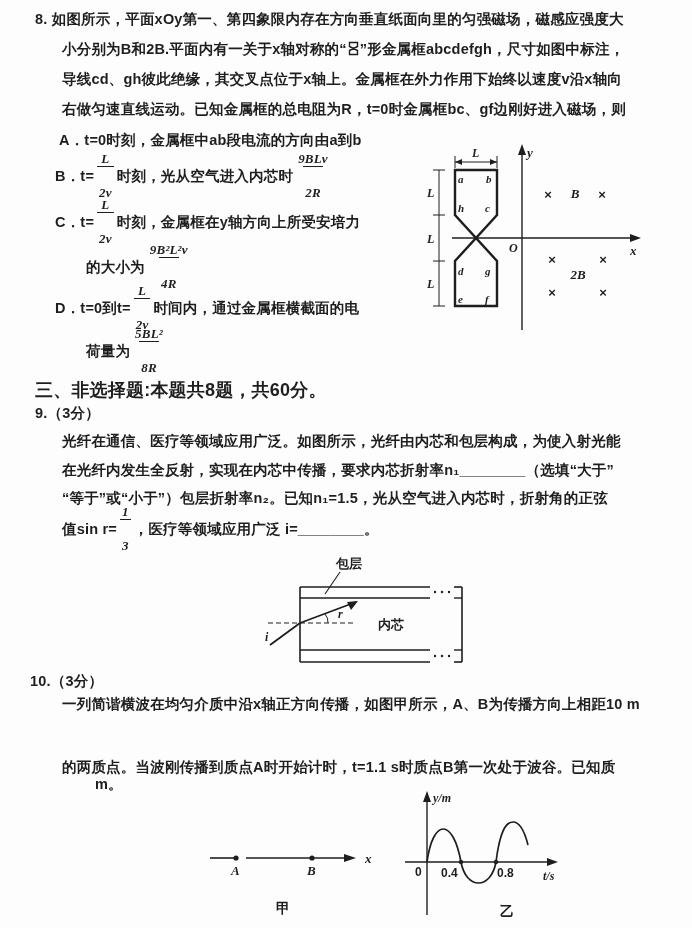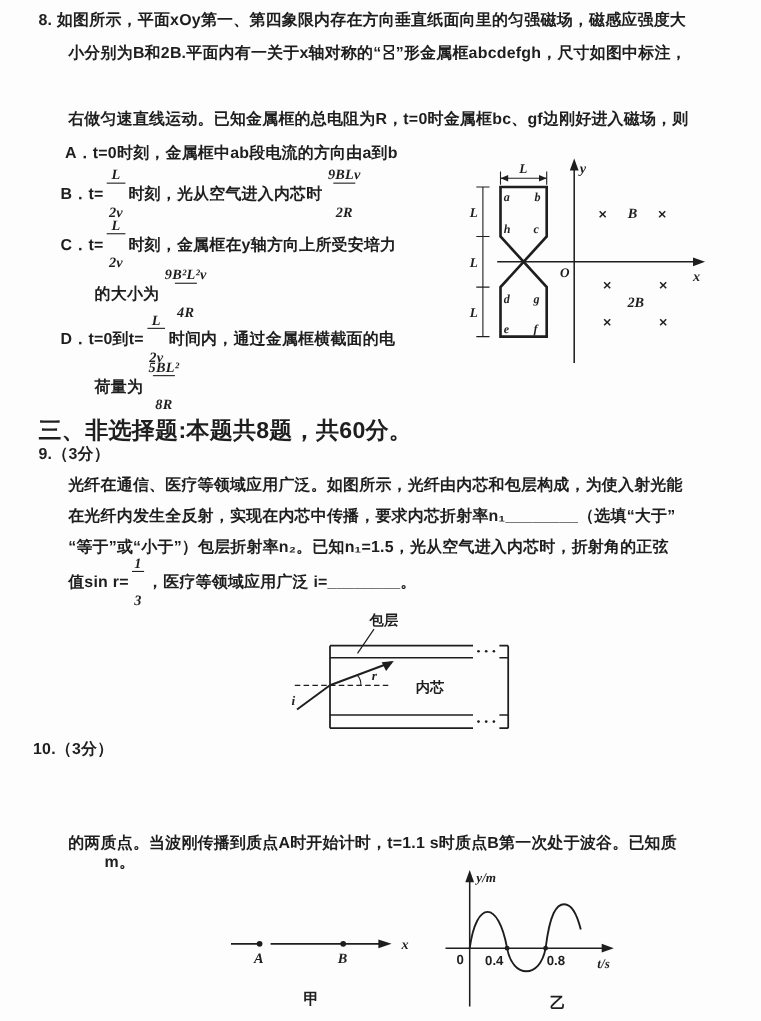--- a/index.html
+++ b/index.html
@@ -1,20 +1,20 @@
 <!DOCTYPE html>
 <html><head>
 <meta charset="utf-8">
 <style>
   html,body{margin:0;padding:0;background:#ffffff;}
   #page{position:relative;width:692px;height:928px;background:#fdfdfd;overflow:hidden;
         font-family:"Liberation Sans",sans-serif;font-weight:600;color:#1e1e1e;}
   .line{position:absolute;white-space:nowrap;font-size:14.5px;letter-spacing:0.2px;line-height:1.35;}
   .row{position:absolute;display:flex;align-items:center;white-space:nowrap;font-size:14.5px;letter-spacing:0.2px;}
-  .heading{font-size:21px;font-weight:700;}
+  .heading{font-size:18px;font-weight:700;}
   .frac{display:inline-flex;flex-direction:column;align-items:center;line-height:1.05;
         margin:0 3px;font-family:"Liberation Serif",serif;font-style:italic;font-weight:700;font-size:13px;}
   .frac .den{border-top:1.5px solid #1e1e1e;padding:19px 2px 0 2px;}
   .frac .num{padding:0 2px;}
   svg{position:absolute;}
   svg text{font-family:"Liberation Sans",sans-serif;font-weight:600;fill:#1e1e1e;}
   svg .it{font-family:"Liberation Serif",serif;font-style:italic;font-weight:700;}
   svg line, svg path, svg polyline{stroke:#1e1e1e;fill:none;}
   svg polygon{fill:#1e1e1e;stroke:none;}
   .hg{position:static;display:inline-block;vertical-align:-2px;margin:0 1px;}
@@ -23,20 +23,21 @@
 <body>
 
 <div id="page">
 
   <div class="line" style="left:35px;top:10px">8. 如图所示，平面xOy第一、第四象限内存在方向垂直纸面向里的匀强磁场，磁感应强度大</div>
   <div class="line" style="left:62px;top:40px">
     <span>小分别为B和2B.平面内有一关于x轴对称的“</span><svg class="hg" width="11" height="15" viewBox="0 0 11 15">
         <path d="M1.5,1.5 L9.5,1.5 L9.5,5.5 L1.5,9.5 L1.5,13.5 L9.5,13.5 L9.5,9.5 L1.5,5.5 Z" stroke-width="1.4"></path>
       </svg><span>”形金属框abcdefgh，尺寸如图中标注，</span>
   </div>
+  <div class="line" style="left:62px;top:70px">导线cd、gh彼此绝缘，其交叉点位于x轴上。金属框在外力作用下始终以速度v沿x轴向</div>
   <div class="line" style="left:62px;top:100px">右做匀速直线运动。已知金属框的总电阻为R，t=0时金属框bc、gf边刚好进入磁场，则</div>
 
   <div class="line" style="left:59px;top:131px">A．t=0时刻，金属框中ab段电流的方向由a到b</div>
 
   <div class="row" style="left:55px;top:155px;height:42px">
     <span>B．t=</span>
     <span class="frac">
         <span class="num">L</span>
         <span class="den">2v</span>
       </span>
@@ -170,20 +171,21 @@
     <line x1="40" y1="71" x2="125" y2="71" stroke-width="1.1" stroke-dasharray="5,3"></line>
     <line x1="42" y1="93" x2="72" y2="71" stroke-width="1.8"></line>
     <line x1="72" y1="71" x2="128" y2="50" stroke-width="1.8"></line>
     <polygon points="130,49 119,50 123,58"></polygon>
     <path d="M100,71 A12,12 0 0 0 97,62" stroke-width="1"></path>
     <text class="it" x="37" y="89" font-size="12">i</text>
     <text class="it" x="110" y="66" font-size="12">r</text>
   </svg>
 
   <div class="line" style="left:30px;top:672px">10.（3分）</div>
+  <div class="line" style="left:62px;top:695px">一列简谐横波在均匀介质中沿x轴正方向传播，如图甲所示，A、B为传播方向上相距10 m</div>
   <div class="line" style="left:62px;top:758px">的两质点。当波刚传播到质点A时开始计时，t=1.1 s时质点B第一次处于波谷。已知质</div>
   <div class="line" style="left:95px;top:775px">m。</div>
 
   <svg style="left:178px;top:832px" width="210" height="92" viewBox="0 0 210 92">
     <line x1="32" y1="26" x2="56" y2="26" stroke-width="1.6"></line>
     <circle cx="58" cy="26" r="2.6" fill="#1e1e1e"></circle>
     <line x1="68" y1="26" x2="170" y2="26" stroke-width="1.6"></line>
     <polygon points="178,26 166,22 166,30"></polygon>
     <circle cx="134" cy="26" r="2.6" fill="#1e1e1e"></circle>
     <text class="it" x="53" y="43" font-size="13">A</text>

